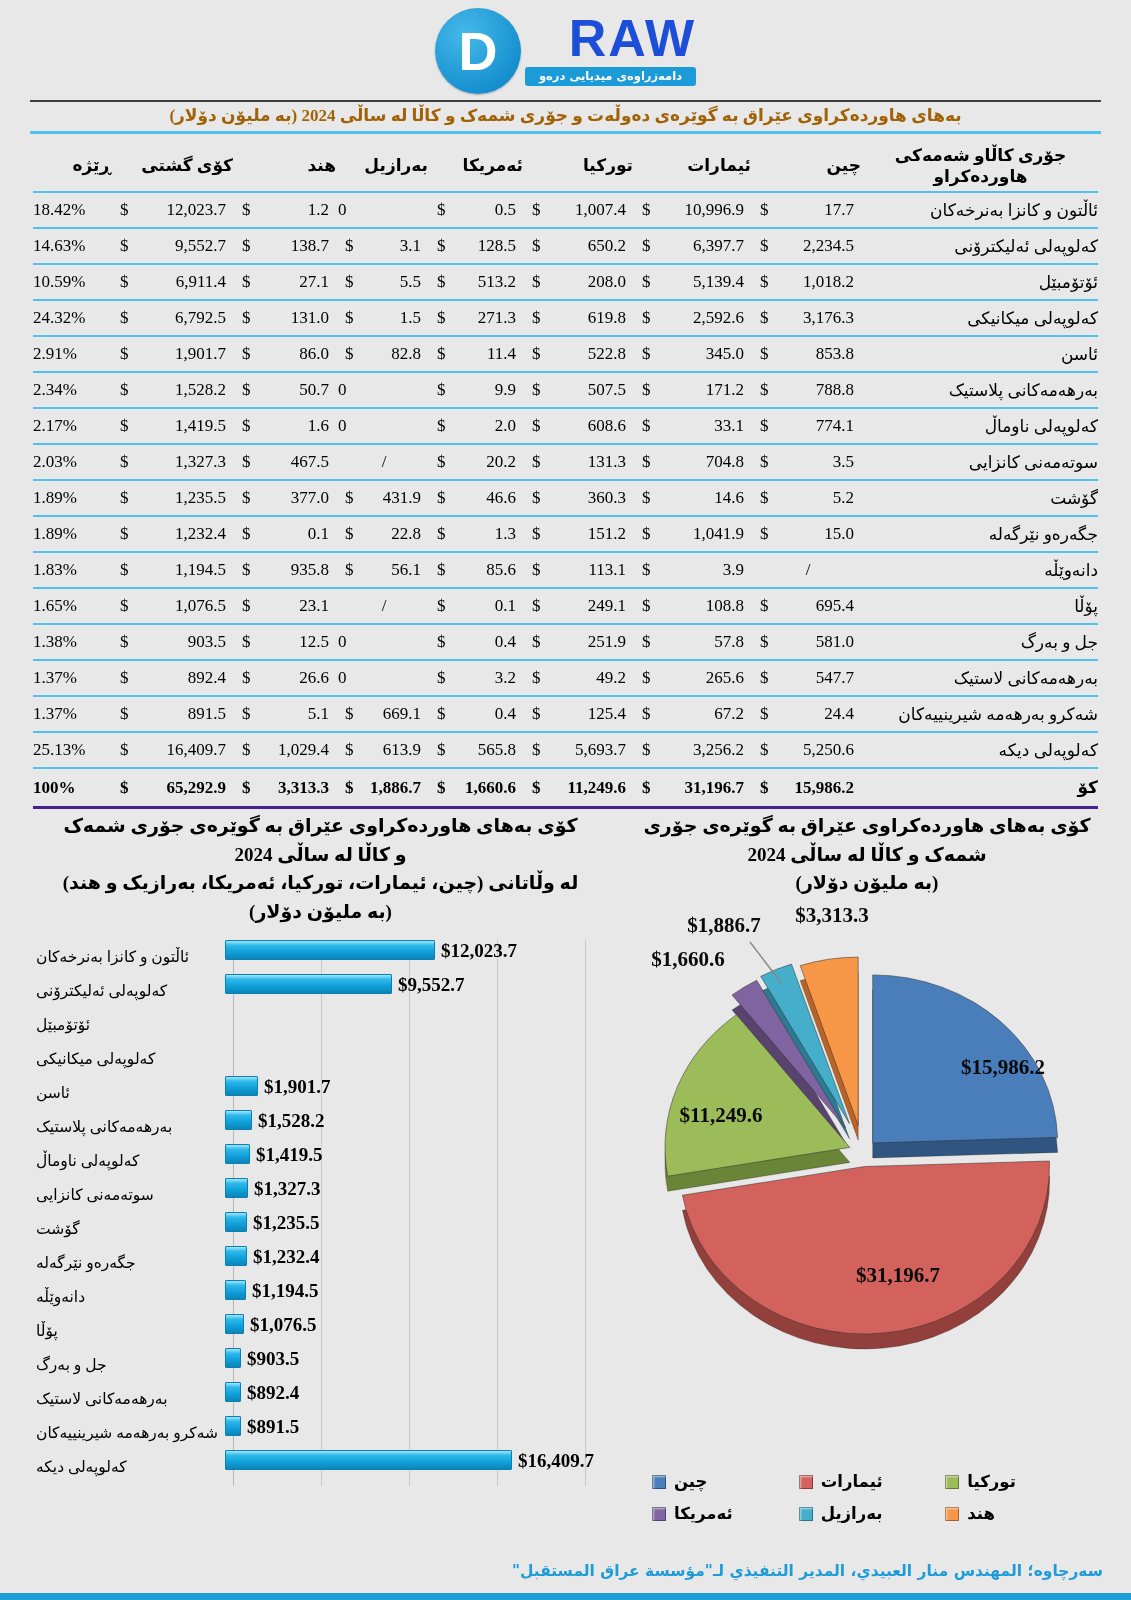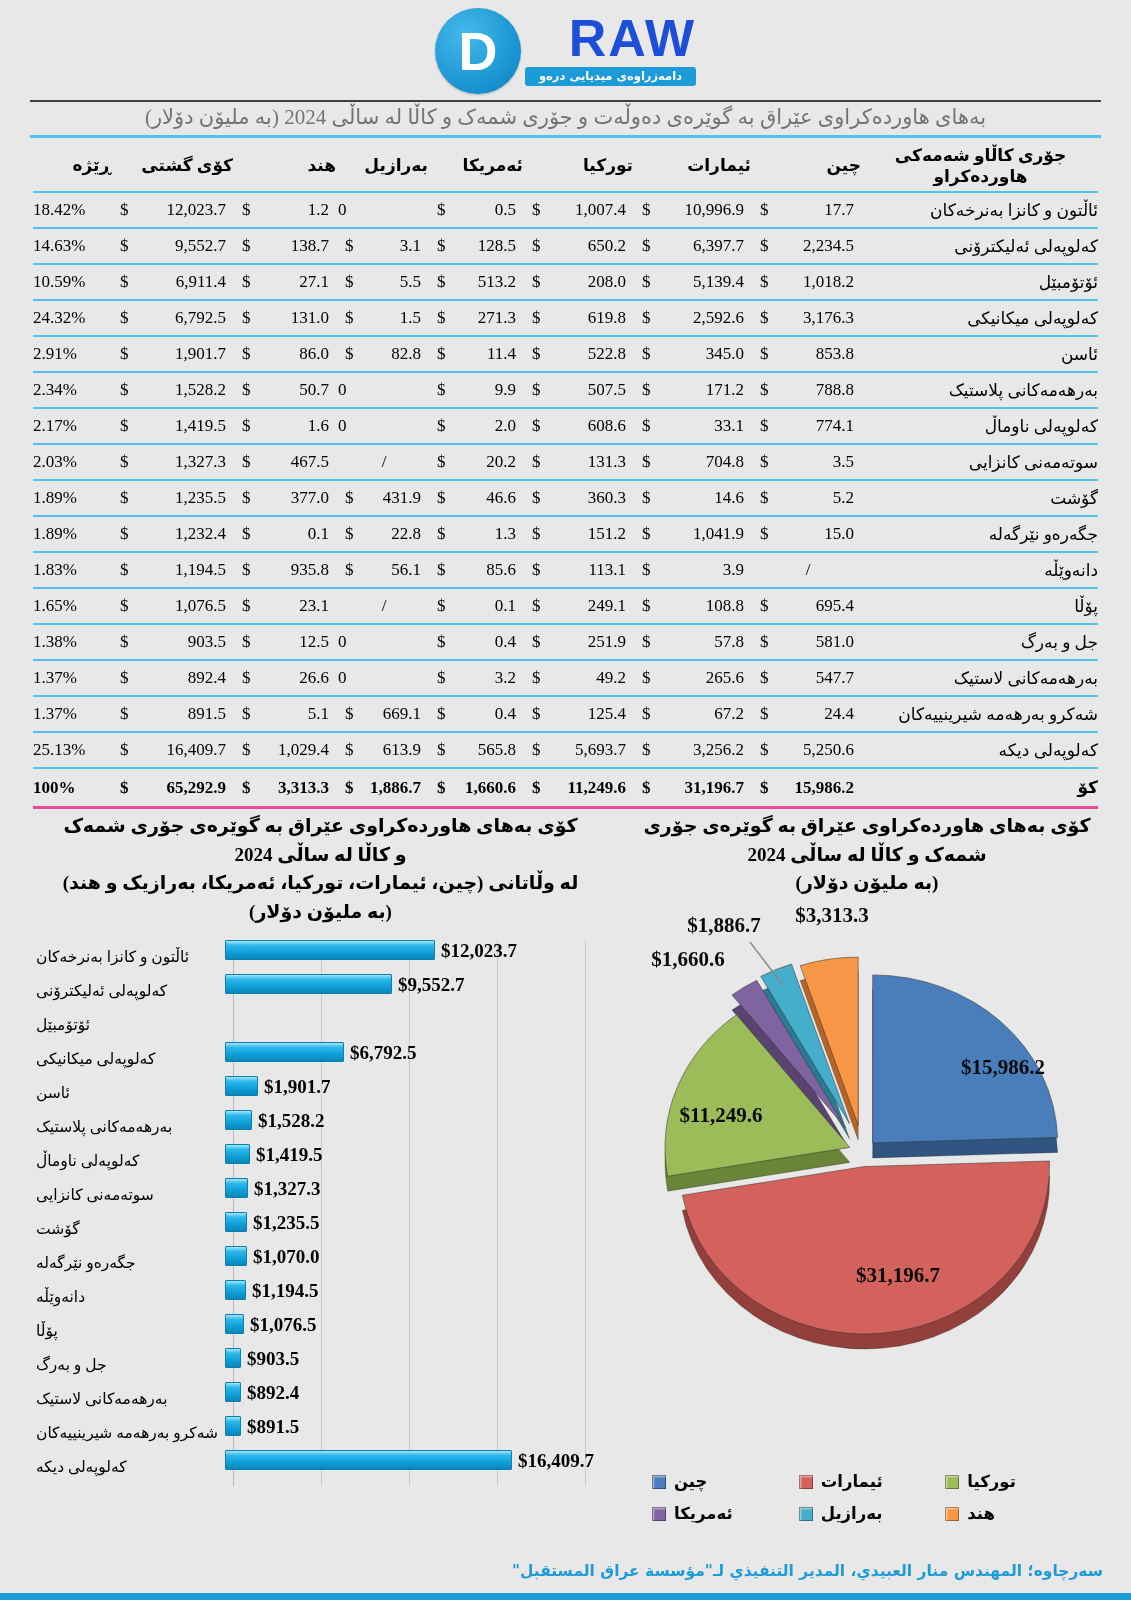--- a/index.html
+++ b/index.html
@@ -12,35 +12,35 @@
     background:radial-gradient(circle at 35% 30%,#46b9ea,#1791cf 70%,#0f7fb8);
     color:#fff;font-family:"Liberation Sans",sans-serif;font-weight:800;font-size:54px;
     display:flex;align-items:center;justify-content:center;box-shadow:0 1px 2px rgba(0,0,0,.25);}
   .logo-right{display:flex;flex-direction:column;align-items:flex-end;margin-top:4px;}
   .logo-raw{color:#1d4ed8;font-family:"Liberation Sans",sans-serif;font-weight:800;font-size:52px;line-height:1;letter-spacing:2px;}
   .logo-ribbon{margin-top:3px;background:#1b9bd8;color:#fff;font-family:"DejaVu Sans",sans-serif;
     font-weight:700;font-size:11.5px;line-height:1.5;padding:1px 14px;border-radius:3px;direction:rtl;}
 
   
   .main-title{position:absolute;top:100px;left:30px;right:30px;direction:rtl;text-align:center;
-    font-weight:400;font-size:21px;color:#737373;padding:3px 6px 5px;
+    font-weight:700;font-size:17px;color:#a16207;padding:3px 6px 5px;
     border-top:2px solid #3f3f3f;border-bottom:3px solid #4fc3ee;}
 
   
   table.data-table{position:absolute;top:141px;left:33px;width:1065px;border-collapse:collapse;table-layout:fixed;direction:rtl;}
   table.data-table th{font-size:17px;font-weight:700;text-align:right;vertical-align:middle;
     height:50px;line-height:1.25;border-bottom:2px solid #4fc3ee;padding:0 2px;}
   table.data-table th.cat-h{text-align:center;}
   table.data-table td{height:34px;vertical-align:middle;border-bottom:2px solid #4fc3ee;font-size:17px;padding:0;}
   td.cat{text-align:right;font-size:15.5px;padding-right:4px;white-space:nowrap;overflow:hidden;}
   .money{display:flex;justify-content:space-between;direction:ltr;padding:0 9px 0 7px;font-family:"Liberation Serif",serif;}
   td.zero{direction:ltr;text-align:left;padding-left:8px;font-family:"Liberation Serif",serif;}
   td.slash{direction:ltr;text-align:center;font-family:"Liberation Serif",serif;}
   td.pct{direction:ltr;text-align:left;padding-left:6px;font-family:"Liberation Serif",serif;}
-  tr.total td{font-weight:700;border-bottom:3px solid #ec4899;height:37px;}
+  tr.total td{font-weight:700;border-bottom:3px solid #4c1d95;height:37px;}
 
   
   .bar-block{position:absolute;top:812px;left:28px;width:585px;}
   .pie-block{position:absolute;top:812px;left:618px;width:498px;}
   .chart-title{direction:rtl;text-align:center;font-weight:700;font-size:19px;line-height:1.5;color:#000;}
 
   
   .bar-area{position:relative;margin-top:14px;height:546px;}
   .grid-layer{position:absolute;left:205px;top:0;width:360px;height:546px;
     border-left:1px solid #b5b5b5;
@@ -876,24 +876,20 @@
             <div class="bar-track">
               <div class="bar" style="width:167px"></div>
               <span class="bar-val">$9,552.7</span>
             </div>
           </div>
           <div class="bar-row">
             <div class="bar-cat">ئۆتۆمبێل</div>
           </div>
           <div class="bar-row">
             <div class="bar-cat">کەلوپەلی میکانیکی</div>
-            <div class="bar-track">
-              <div class="bar" style="width:119px"></div>
-              <span class="bar-val">$6,792.5</span>
-            </div>
           </div>
           <div class="bar-row">
             <div class="bar-cat">ئاسن</div>
             <div class="bar-track">
               <div class="bar" style="width:33px"></div>
               <span class="bar-val">$1,901.7</span>
             </div>
           </div>
           <div class="bar-row">
             <div class="bar-cat">بەرهەمەکانی پلاستیک</div>
@@ -920,21 +916,21 @@
             <div class="bar-cat">گۆشت</div>
             <div class="bar-track">
               <div class="bar" style="width:22px"></div>
               <span class="bar-val">$1,235.5</span>
             </div>
           </div>
           <div class="bar-row">
             <div class="bar-cat">جگەرەو نێرگەلە</div>
             <div class="bar-track">
               <div class="bar" style="width:22px"></div>
-              <span class="bar-val">$1,070.0</span>
+              <span class="bar-val">$1,232.4</span>
             </div>
           </div>
           <div class="bar-row">
             <div class="bar-cat">دانەوێڵە</div>
             <div class="bar-track">
               <div class="bar" style="width:21px"></div>
               <span class="bar-val">$1,194.5</span>
             </div>
           </div>
           <div class="bar-row">

